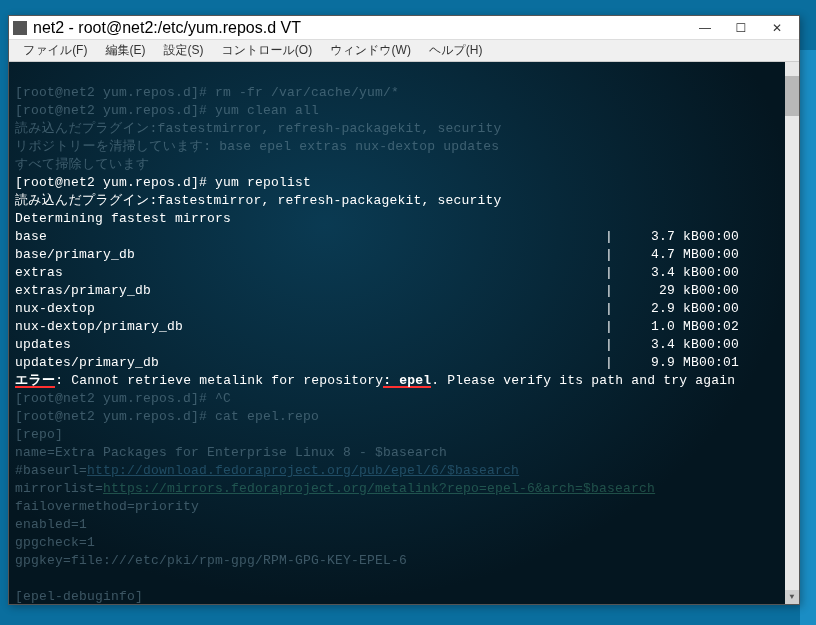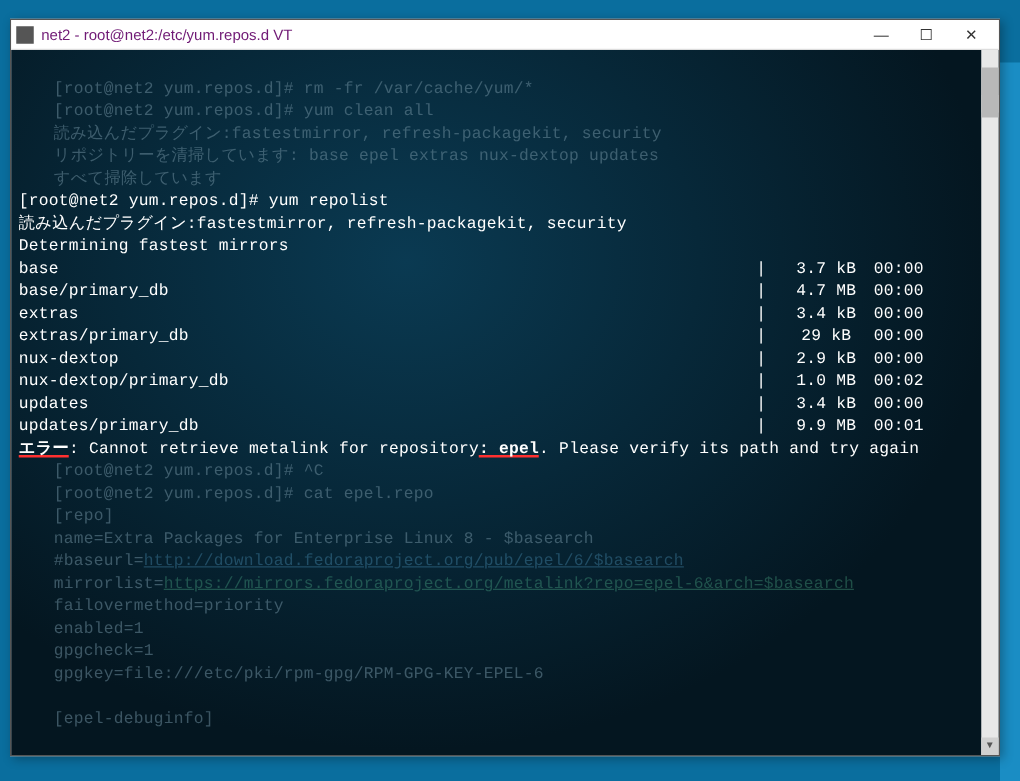--- a/index.html
+++ b/index.html
@@ -40,22 +40,22 @@
       border-bottom: 1px solid #ddd;
     }
     .title-icon {
       width: 14px;
       height: 14px;
       background: #555;
       margin-right: 6px;
     }
     .title-text {
       flex: 1;
-      font-size: 12px;
-      color: #701a75;
+      font-size: 16px;
+      color: #000000;
       font-family: "Meiryo UI", sans-serif;
     }
     .win-controls {
       display: flex;
       gap: 0;
     }
     .win-btn {
       width: 36px;
       height: 22px;
       display: flex;
@@ -110,53 +110,61 @@
       font-size: 8px;
       color: #555;
     }
     .scroll-thumb {
       position: absolute;
       top: 14px;
       width: 14px;
       height: 40px;
       background: #b8b8b8;
     }
-    .dim { color: #6a8a9a; opacity: 0.55; margin-left: 28px; }
+    .dim { color: #6a8a9a; opacity: 0.55; }
     .bright { color: #ffffff; }
     .link1 { color: #5fb3e0; text-decoration: underline; opacity: 0.55; }
     .link2 { color: #5fd0a0; text-decoration: underline; opacity: 0.55; }
     .redline {
       display: inline-block;
       border-bottom: 2px solid #ff3030;
       height: 16px;
       vertical-align: baseline;
       font-weight: bold;
     }
     .repo-line { display: flex; }
     .repo-name { width: 590px; }
     .repo-sep { width: 18px; }
-    .repo-size { width: 76px; text-align: center; }
+    .repo-size { width: 76px; text-align: right; }
     .repo-time { width: 70px; text-align: left; }
   </style>
 </head>
 <body>
 
 <div class="desktop-edge"></div>
 
 <div class="window">
   <div class="titlebar">
     <div class="title-icon"></div>
     <div class="title-text">net2 - root@net2:/etc/yum.repos.d VT</div>
     <div class="win-controls">
       <div class="win-btn">—</div>
       <div class="win-btn">☐</div>
       <div class="win-btn close">✕</div>
     </div>
   </div>
 
+  <div class="menubar">
+    <div class="menu-item">ファイル(F)</div>
+    <div class="menu-item">編集(E)</div>
+    <div class="menu-item">設定(S)</div>
+    <div class="menu-item">コントロール(O)</div>
+    <div class="menu-item">ウィンドウ(W)</div>
+    <div class="menu-item">ヘルプ(H)</div>
+  </div>
 
   <div class="terminal">
 <span class="dim">[root@net2 yum.repos.d]# rm -fr /var/cache/yum/*</span>
 <span class="dim">[root@net2 yum.repos.d]# yum clean all</span>
 <span class="dim">読み込んだプラグイン:fastestmirror, refresh-packagekit, security</span>
 <span class="dim">リポジトリーを清掃しています: base epel extras nux-dextop updates</span>
 <span class="dim">すべて掃除しています</span>
 <span class="bright">[root@net2 yum.repos.d]# yum repolist</span>
 <span class="bright">読み込んだプラグイン:fastestmirror, refresh-packagekit, security</span>
 <span class="bright">Determining fastest mirrors</span>

